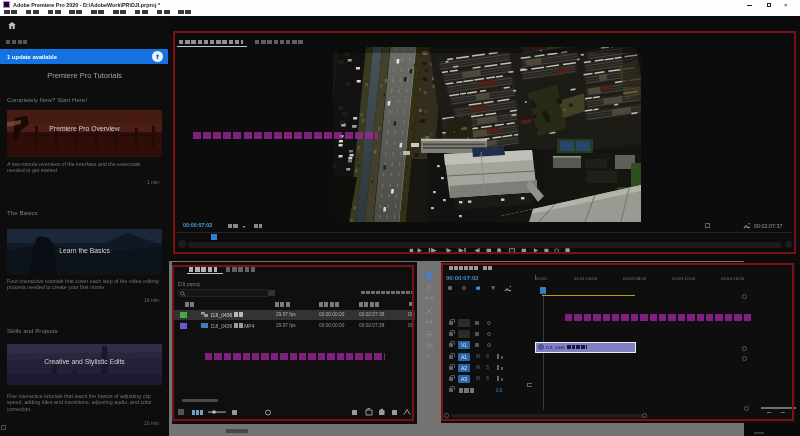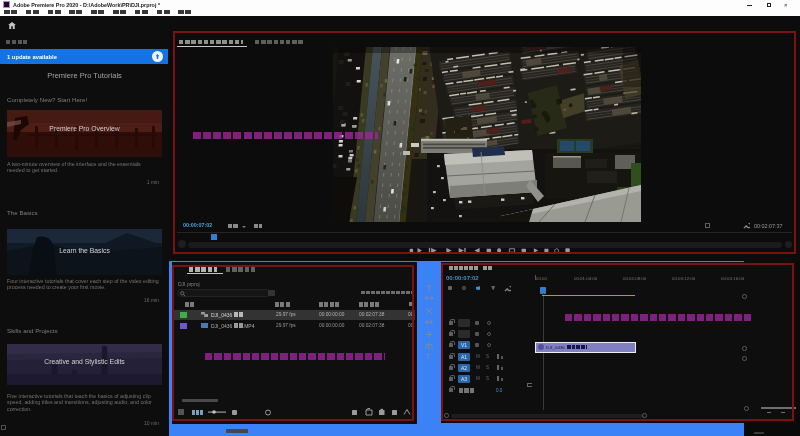--- a/index.html
+++ b/index.html
@@ -1,16 +1,16 @@
 <!DOCTYPE html>
 <html><head><meta charset="utf-8">
 <style>
 *{margin:0;padding:0;box-sizing:border-box}
 html,body{width:800px;height:436px;overflow:hidden;background:#0a0a0a;font-family:"Liberation Sans",sans-serif}
-#app{position:relative;width:744px;height:436px;background:#3b82f6}
+#app{position:relative;width:744px;height:436px;background:#737373}
 .zh{position:absolute;filter:blur(0.35px)}
 .mg{opacity:.8;filter:blur(0.55px)}
 .tiny{position:absolute;color:#999;letter-spacing:0;white-space:nowrap}
 #titlebar{position:absolute;left:0;top:0;width:800px;height:16px;background:#fdfdfd}
 #ptitle{position:absolute;left:13px;top:1.8px;font-size:5.4px;font-weight:bold;color:#1a1a1a}
 #picon{position:absolute;left:3.5px;top:2px;width:5px;height:5px;background:#21082a;outline:1px solid #b58cd6}
 #sidebar{position:absolute;left:0;top:16px;width:169px;height:420px;background:#0d0d0d}
 #banner{position:absolute;left:0;top:33px;width:168px;height:15px;background:#1472e2}
 #banner .t{position:absolute;left:7px;top:4.5px;font-size:5.8px;font-weight:bold;color:#fff}
 #banner .c{position:absolute;right:5px;top:2px;width:11px;height:11px;border-radius:50%;background:#f2f2f2}

